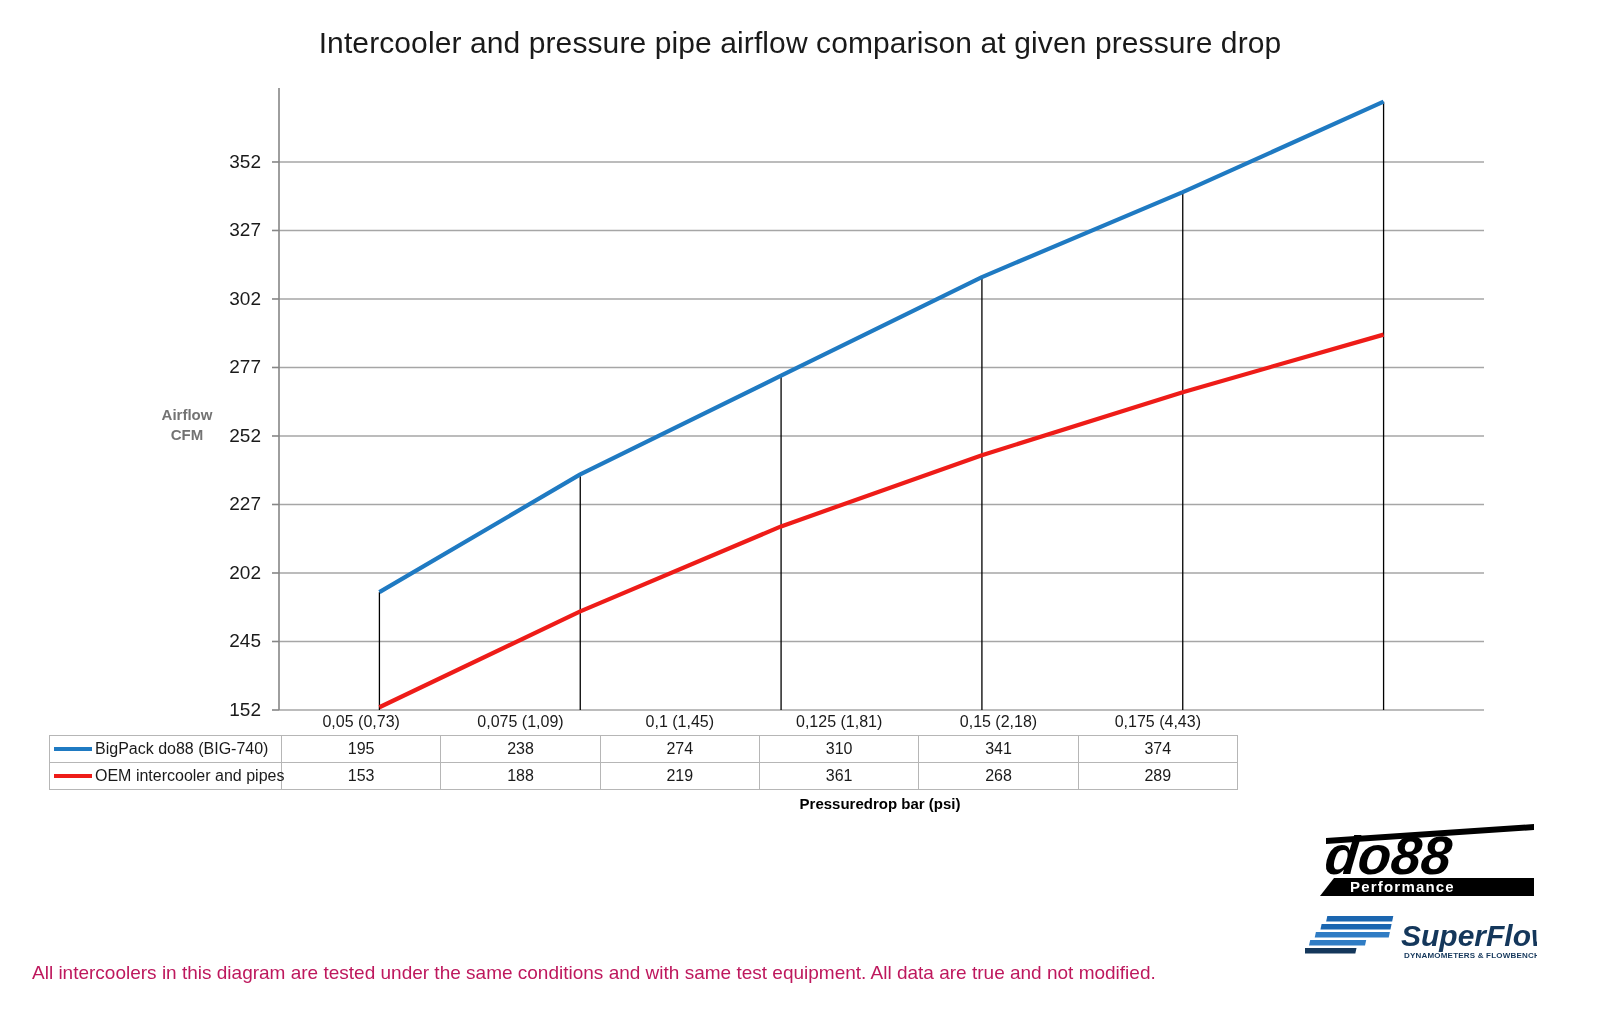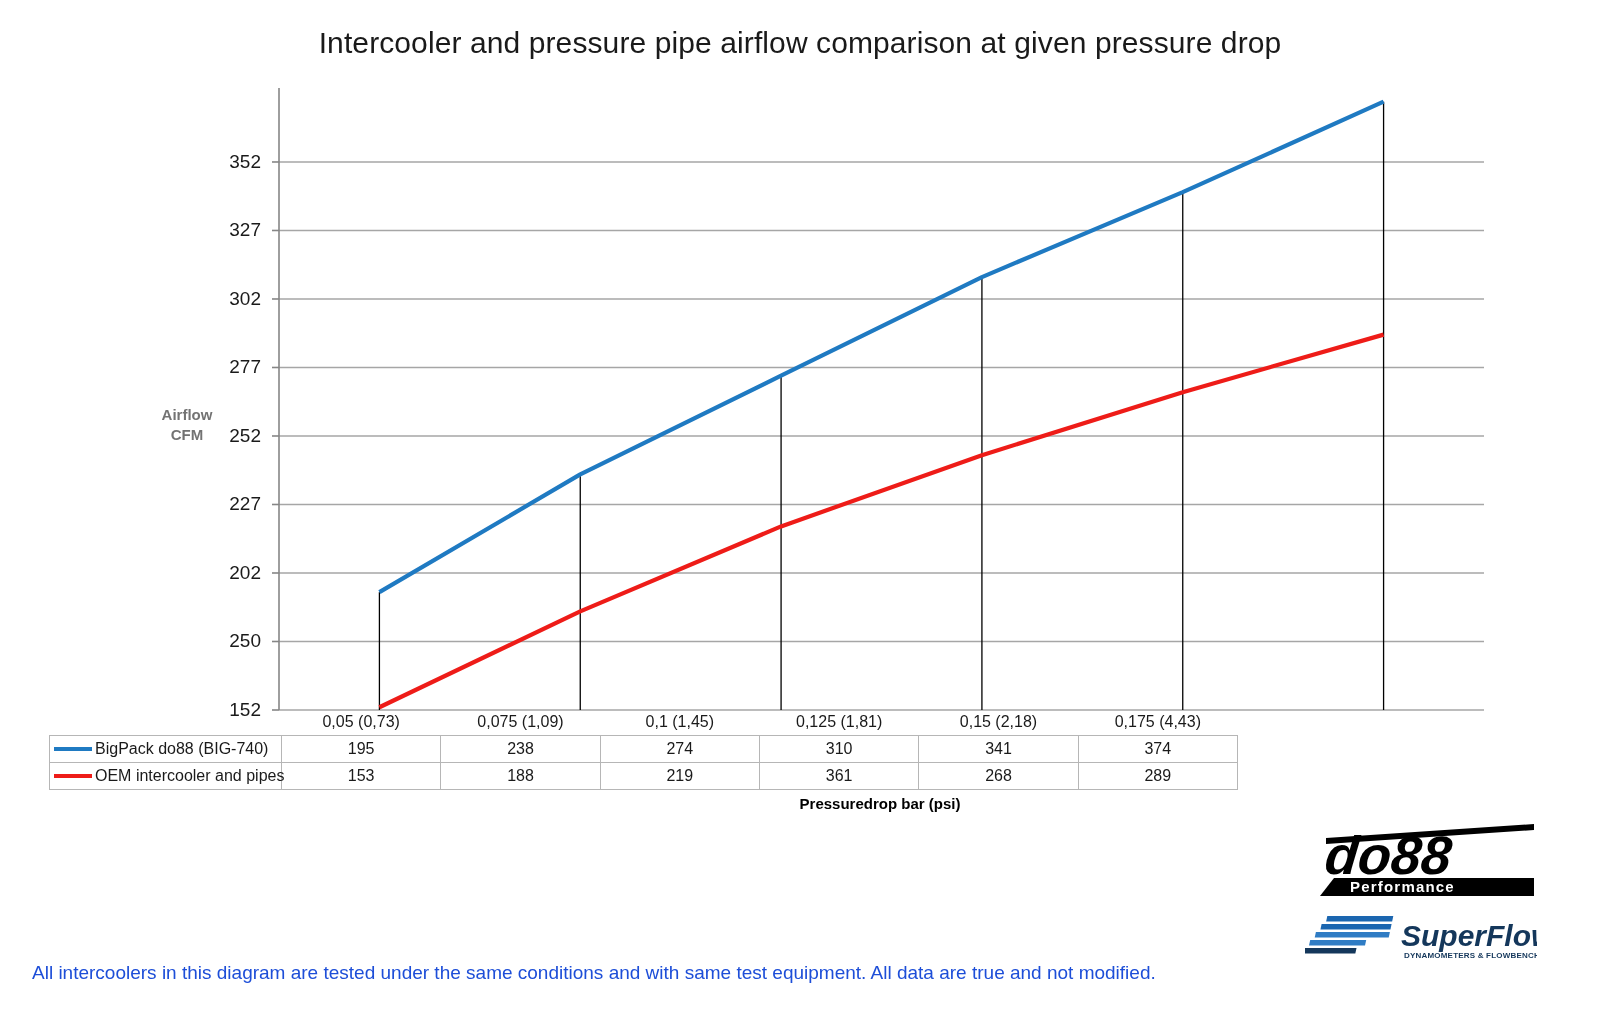--- a/index.html
+++ b/index.html
@@ -114,21 +114,21 @@
     font-weight: bold;
     color: #000;
   }
 
   
   #footer-note {
     position: absolute;
     left: 32px;
     top: 962px;
     font-size: 19px;
-    color: #1d4ed8;
+    color: #be185d;
     white-space: nowrap;
   }
 
   
   #do88-logo {
     position: absolute;
     left: 1308px;
     top: 812px;
     width: 226px;
     height: 84px;
@@ -177,21 +177,21 @@
       <polyline points="379.4166666666667,707.2599118942732 580.25,611.3568281938326 781.0833333333334,526.4140969162995 981.9166666666667,455.17180616740086 1182.75,392.14977973568284 1383.5833333333335,334.6079295154185" fill="none" stroke="#EE1C18" stroke-width="4.2" stroke-linejoin="round" stroke-linecap="butt"></polyline>
     </svg>
 
   <div id="y-axis-title">
     <div>Airflow</div>
     <div>CFM</div>
   </div>
 
   <div id="y-tick-labels">
       <div class="y-tick-label" style="left: 201px; top: 710px;">152</div>
-      <div class="y-tick-label" style="left: 201px; top: 641.498px;">250</div>
+      <div class="y-tick-label" style="left: 201px; top: 641.498px;">245</div>
       <div class="y-tick-label" style="left: 201px; top: 572.996px;">202</div>
       <div class="y-tick-label" style="left: 201px; top: 504.493px;">227</div>
       <div class="y-tick-label" style="left: 201px; top: 435.991px;">252</div>
       <div class="y-tick-label" style="left: 201px; top: 367.489px;">277</div>
       <div class="y-tick-label" style="left: 201px; top: 298.987px;">302</div>
       <div class="y-tick-label" style="left: 201px; top: 230.485px;">327</div>
       <div class="y-tick-label" style="left: 201px; top: 161.982px;">352</div>
     </div>
 </div>
 

